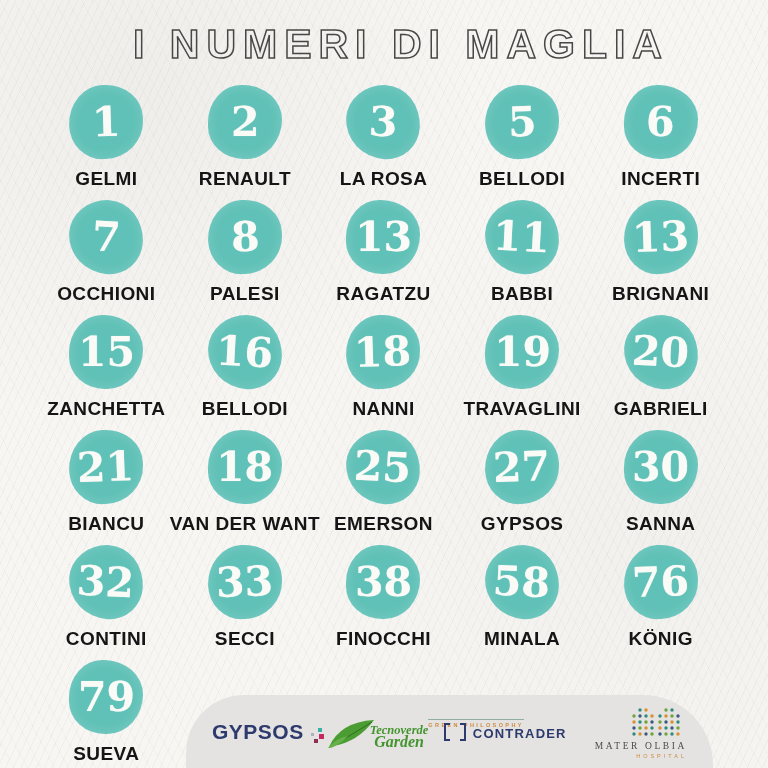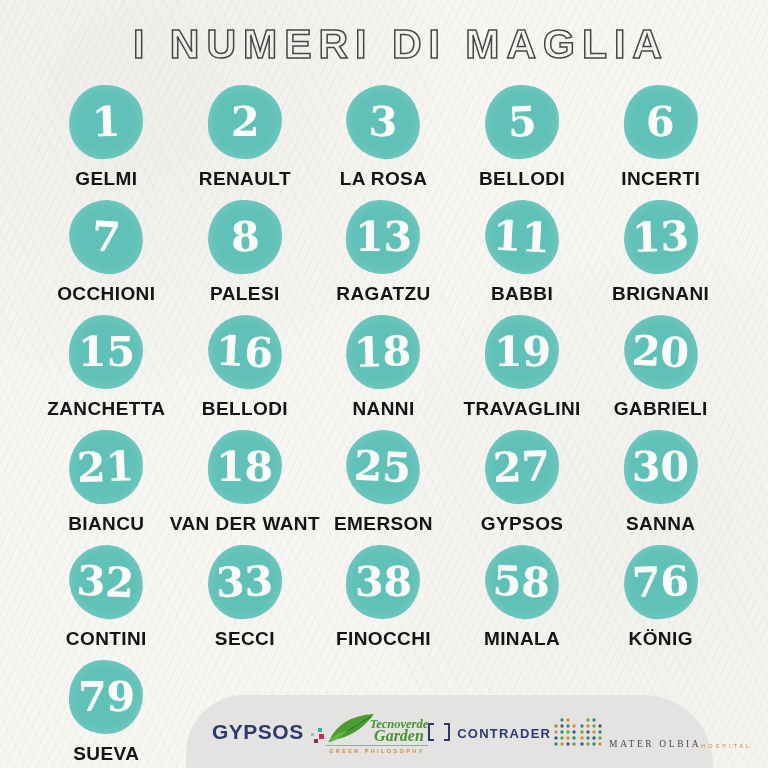--- a/index.html
+++ b/index.html
@@ -75,21 +75,21 @@
   .gypsos-text{
     font-size:21px;font-weight:700;color:var(--logo_navy,#2c3a6d);letter-spacing:0.5px;
   }
   .gypsos-squares{position:relative;width:16px;height:16px;margin-left:6px;display:inline-block;}
   .gypsos-squares i{position:absolute;display:block;}
   .gypsos-squares i:nth-child(1){width:4px;height:4px;background:#39b0a5;left:8px;top:0;}
   .gypsos-squares i:nth-child(2){width:3px;height:3px;background:#a9b3bc;left:1px;top:5px;}
   .gypsos-squares i:nth-child(3){width:5px;height:5px;background:#c6285f;left:9px;top:6px;}
   .gypsos-squares i:nth-child(4){width:4px;height:4px;background:#8f2f55;left:4px;top:11px;}
   
-  .tecno{position:relative;width:118px;flex-direction:column;align-items:stretch;}
+  .tecno{position:relative;width:118px;flex-direction:row;align-items:stretch;}
   .tecno-top{display:flex;align-items:flex-end;}
   .tecno-leaf{margin-right:-8px;margin-bottom:-2px;}
   .tecno-script{
     font-family:"Liberation Serif",serif;font-style:italic;font-weight:700;
     color:var(--logo_green,#44952f);font-size:12.5px;line-height:12px;text-align:right;
   }
   .tecno-script .l2{display:block;text-align:center;font-size:16px;}
   .tecno-tag{
     margin-top:3px;border-top:1px solid #8fae9e;padding-top:2px;
     font-size:5.5px;letter-spacing:2.4px;text-align:center;
@@ -97,21 +97,21 @@
   }
   
   .brackets{position:relative;width:22px;height:18px;margin-right:7px;display:inline-block;}
   .brackets i{position:absolute;top:0;display:block;width:6px;height:18px;box-sizing:border-box;border:2.5px solid var(--logo_navy,#2c3a6d);}
   .brackets i:first-child{left:0;border-right:none;}
   .brackets i:last-child{right:0;border-left:none;}
   .contrader-text{
     font-size:13px;font-weight:600;color:var(--logo_navy,#2c3a6d);letter-spacing:1.2px;
   }
   
-  .mater{}
+  .mater{flex-direction:column;margin-left:28px;}
   .mater-line1{
     font-family:"Liberation Serif",serif;font-size:9.5px;letter-spacing:2.6px;
     color:#4c4c4c;margin-top:2px;white-space:nowrap;
   }
   .mater-line2{
     font-size:5.5px;letter-spacing:3px;color:var(--logo_orange,#cd8b3f);margin-top:2px;
   }
 </style>
 </head>
 <body>

